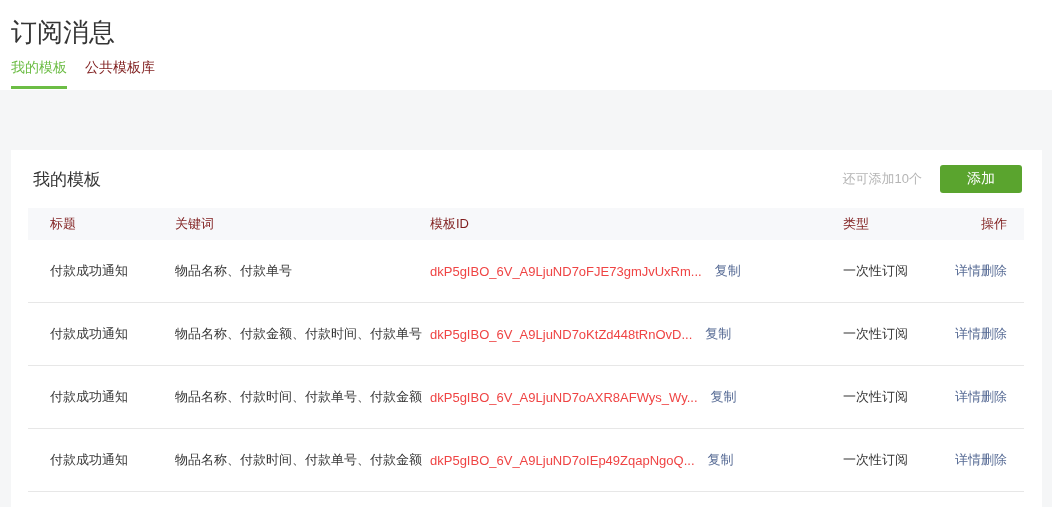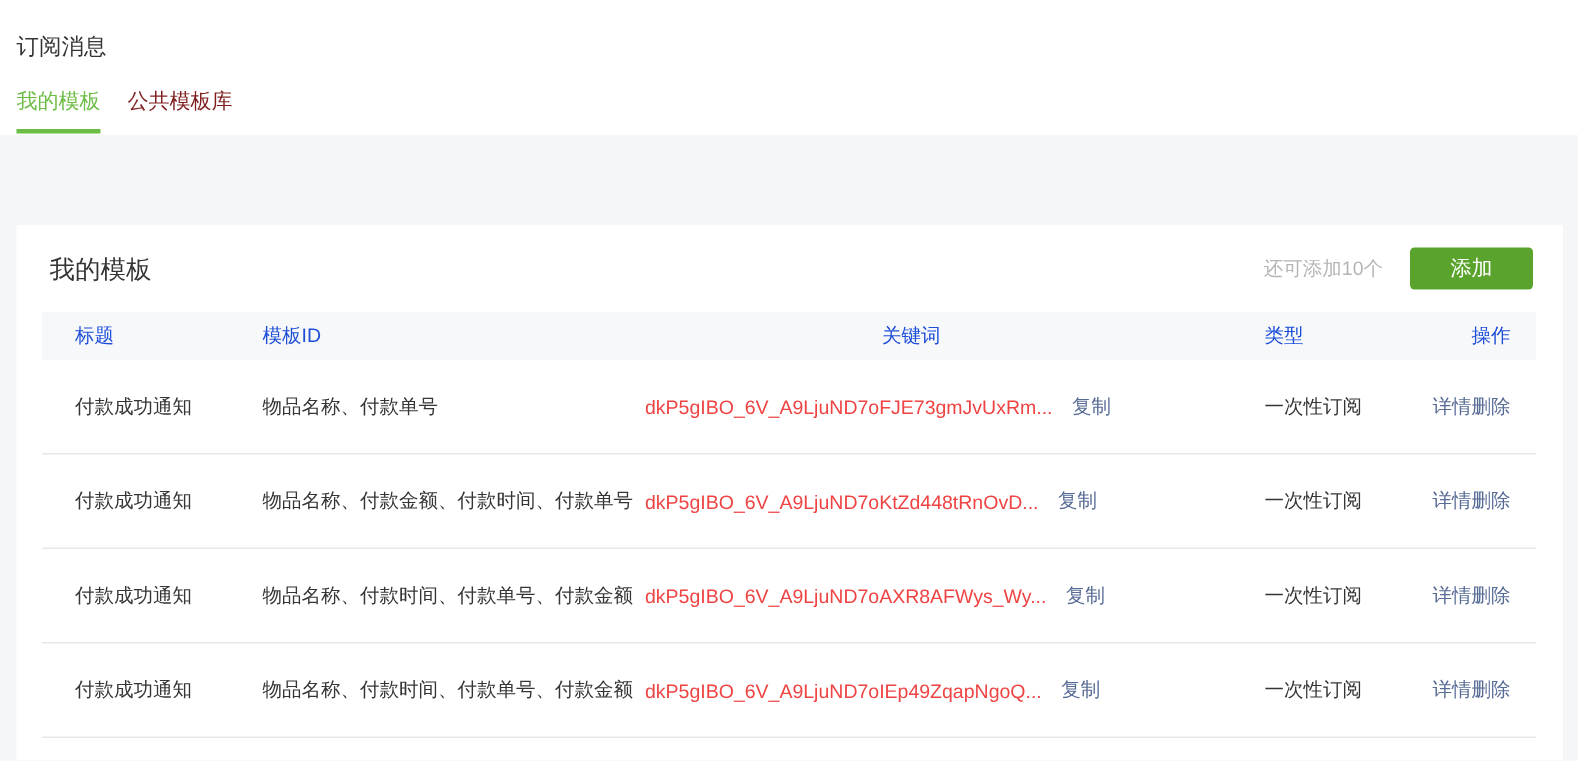--- a/index.html
+++ b/index.html
@@ -16,21 +16,21 @@
     background: #f5f6f7;
   }
 
   
   .page-header {
     background: #ffffff;
     height: 90px;
     padding: 18px 0 0 11px;
   }
   .page-title {
-    font-size: 15px;
+    font-size: 26px;
     font-weight: 400;
     color: #353535;
     line-height: 28px;
   }
   .tabs {
     margin-top: 13px;
     display: flex;
     align-items: flex-end;
   }
   .tab {
@@ -85,21 +85,21 @@
   }
 
   
   .table { margin: 0 18px 0 17px; }
   .thead {
     display: flex;
     align-items: center;
     height: 32px;
     background: #f7f8fa;
     font-size: 13px;
-    color: #1d4ed8;
+    color: #7f1d1d;
   }
   .trow {
     display: flex;
     align-items: center;
     height: 63px;
     border-bottom: 1px solid #e7e7e7;
     font-size: 13px;
     color: #353535;
     justify-content: center;
   }
@@ -138,22 +138,22 @@
         <h2 class="panel-title">我的模板</h2>
         <div class="panel-actions">
           <span class="quota">还可添加10个</span>
           <button class="add-btn">添加</button>
         </div>
       </div>
 
       <div class="table">
         <div class="thead">
           <div class="col col-title">标题</div>
+          <div class="col col-keywords">关键词</div>
           <div class="col col-id">模板ID</div>
-          <div class="col col-keywords">关键词</div>
           <div class="col col-type">类型</div>
           <div class="col col-ops">操作</div>
         </div>
         <div class="tbody" id="tbody">
   <div class="trow">
     <div class="col col-title">付款成功通知</div>
     <div class="col col-keywords">物品名称、付款单号</div>
     <div class="col col-id">
       <span class="id-text">dkP5gIBO_6V_A9LjuND7oFJE73gmJvUxRm...</span>
       <a class="link">复制</a>

